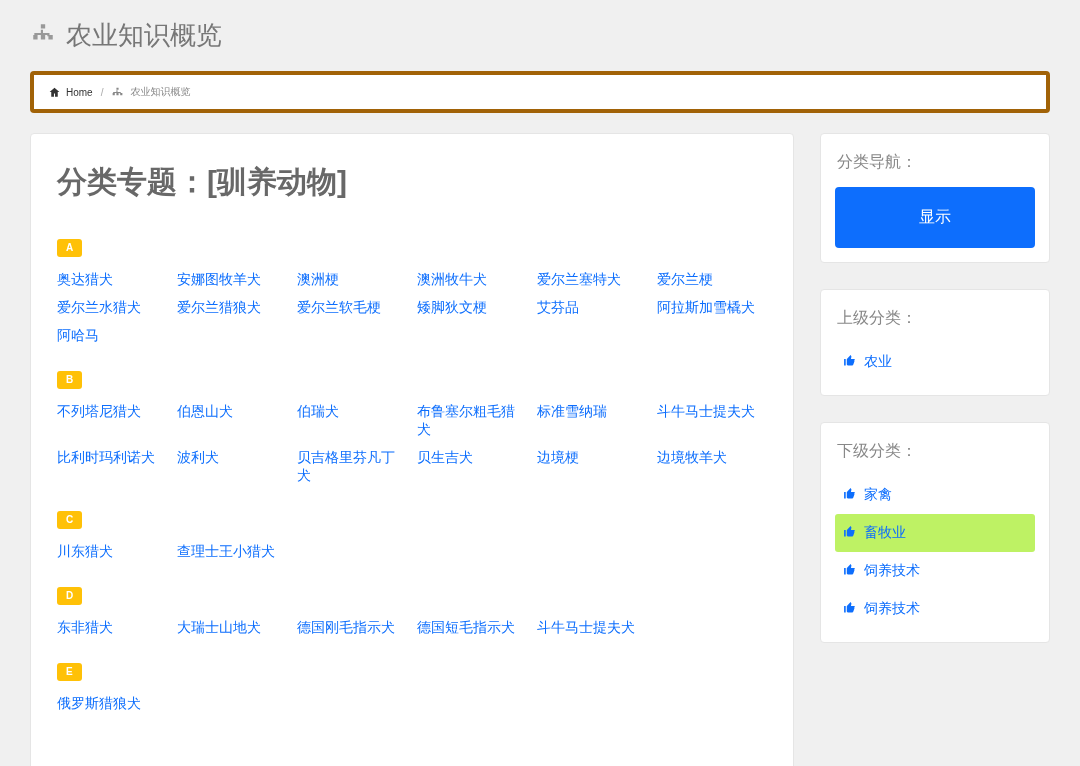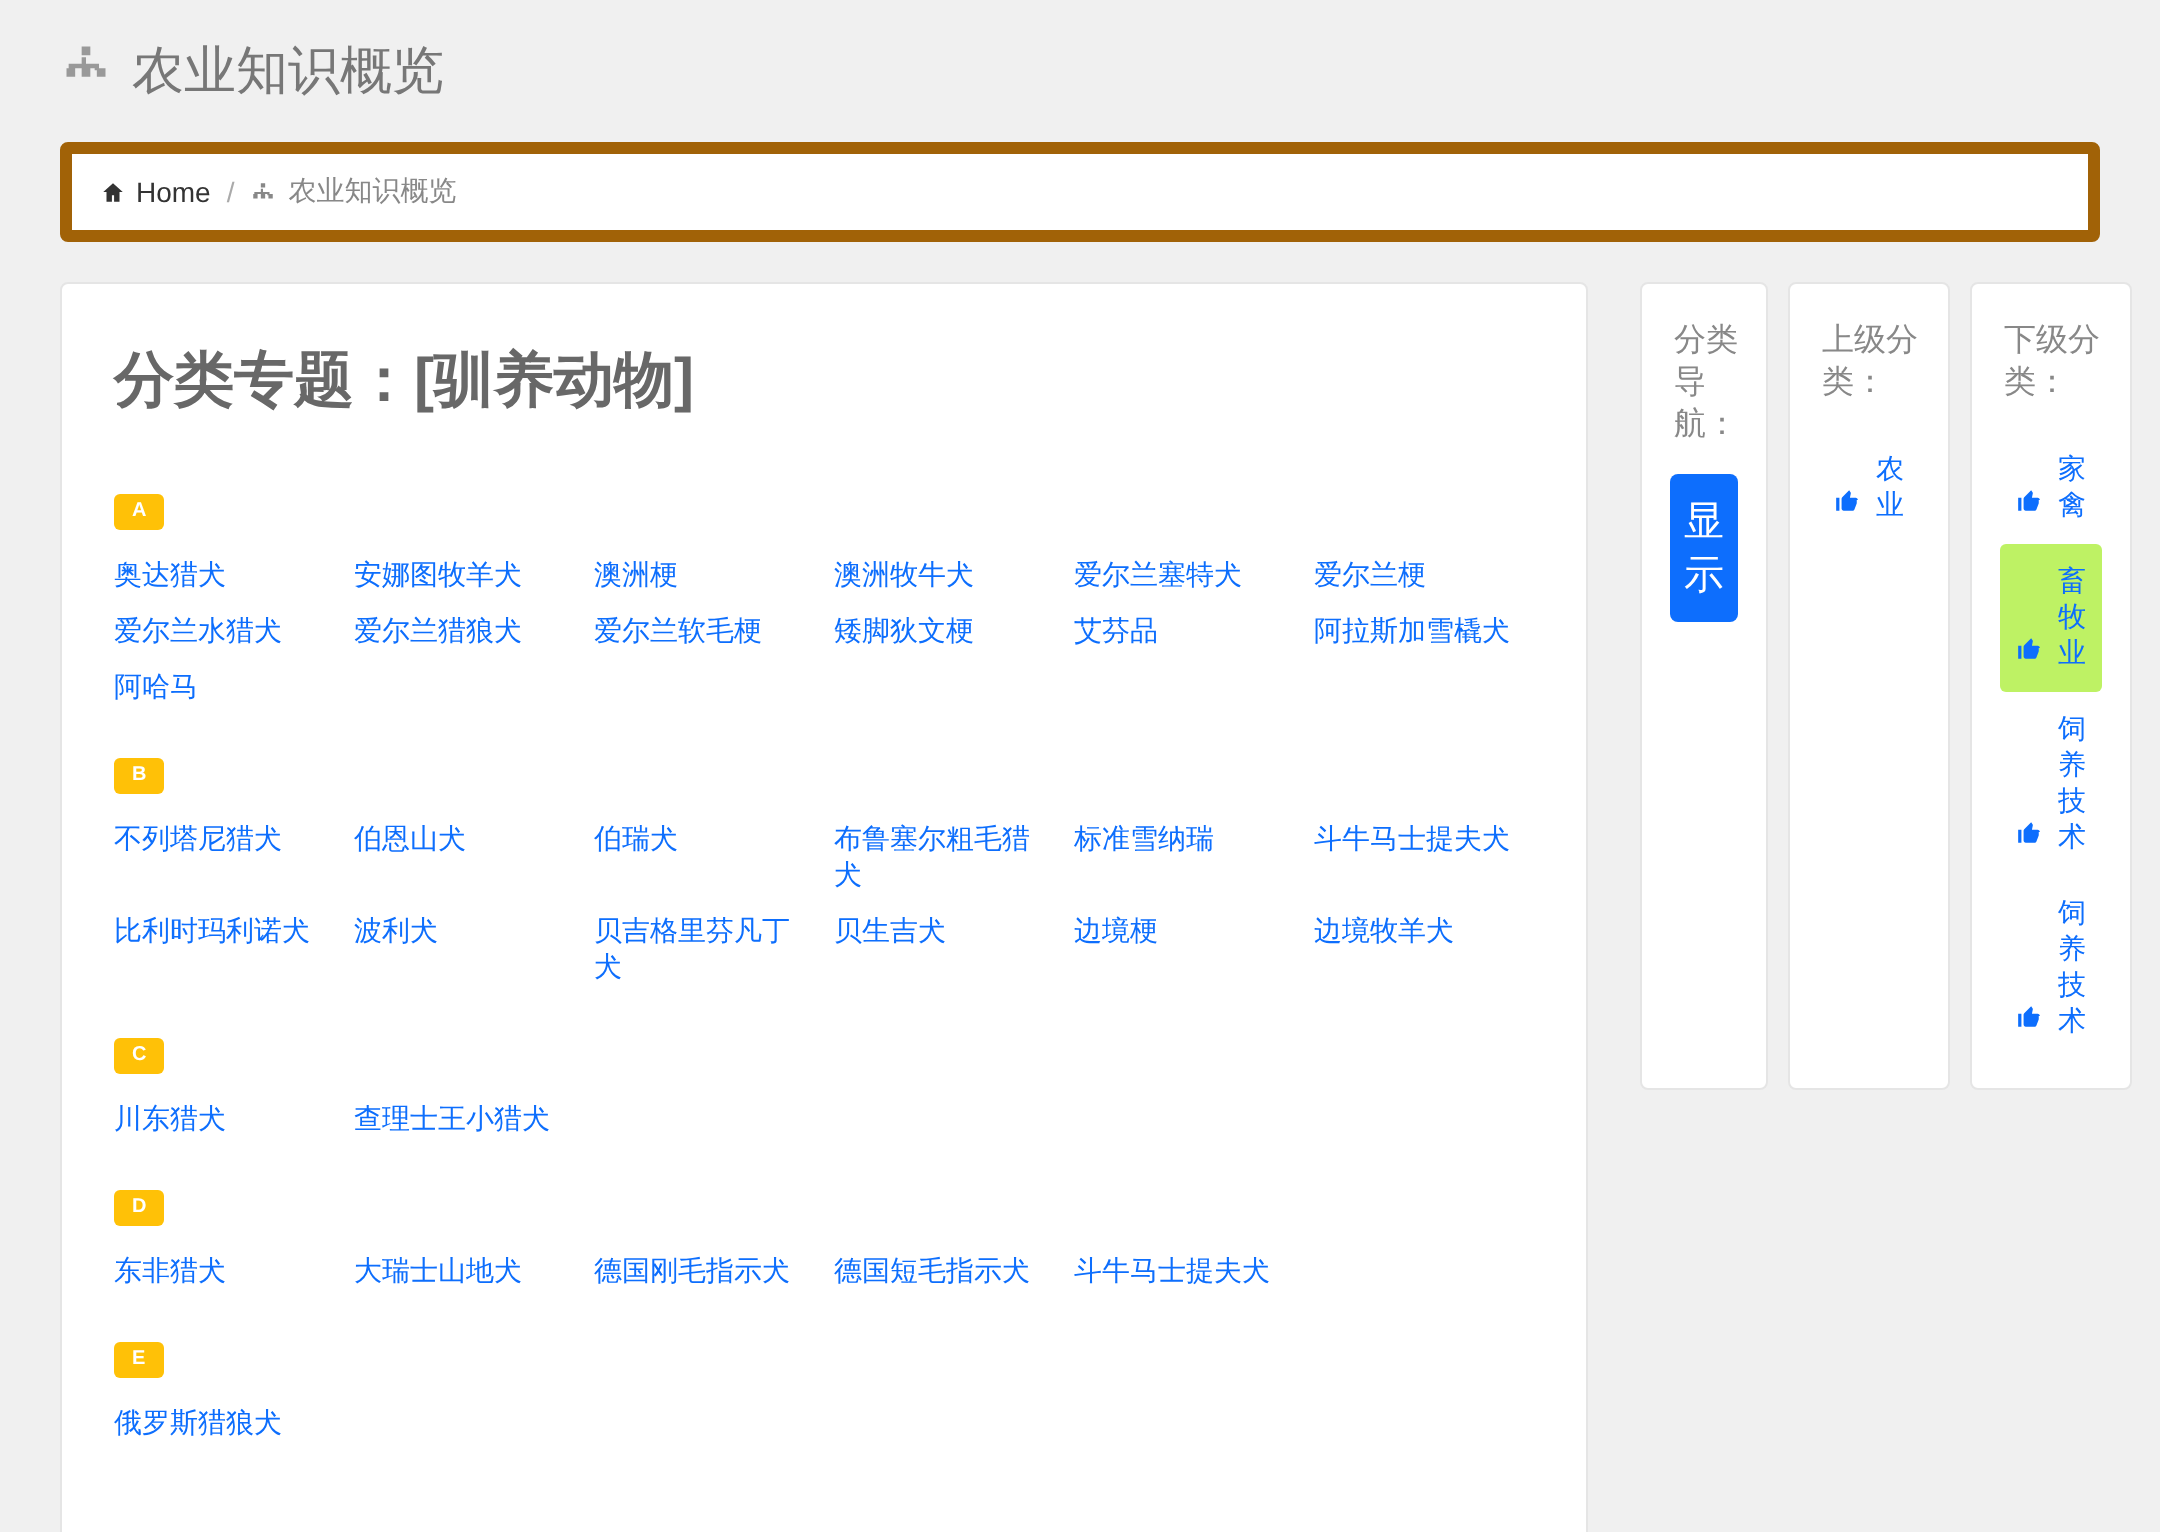--- a/index.html
+++ b/index.html
@@ -13,27 +13,27 @@
   .page-header {
     display: flex;
     align-items: center;
     padding: 18px 0 18px 0;
     gap: 10px;
   }
   .sitemap-icon svg { width: 26px; height: 26px; fill: #999; }
   .page-title { font-size: 26px; font-weight: 400; color: #777; }
   .breadcrumb {
     background: #fff;
-    border: 6px solid #a16207;
+    border: 4px solid #a16207;
     border-radius: 4px;
     padding: 10px 14px;
     display: flex;
     align-items: center;
     gap: 8px;
-    font-size: 14px;
+    font-size: 10px;
     margin-bottom: 20px;
   }
   .breadcrumb a { color: #333; text-decoration: none; display: inline-flex; align-items: center; gap: 5px; }
   .breadcrumb .sep { color: #aaa; }
   .breadcrumb .current { color: #888; display: inline-flex; align-items: center; gap: 6px; }
   .breadcrumb svg { width: 13px; height: 13px; fill: #333; }
   .breadcrumb .current svg { fill: #888; }
   .layout { display: flex; gap: 26px; align-items: flex-start; }
   .main-card {
     flex: 1;
@@ -61,37 +61,37 @@
     display: grid;
     grid-template-columns: repeat(6, 1fr);
     row-gap: 10px;
     column-gap: 10px;
   }
   .link-grid a {
     color: #0d6efd;
     text-decoration: none;
     font-size: 14px;
   }
-  .sidebar { width: 230px; display: flex; flex-direction: row; gap: 10px; }
+  .sidebar { width: 230px; display: flex; flex-direction: column; gap: 26px; }
   .panel {
     background: #fff;
     border: 1px solid #e5e5e5;
     border-radius: 4px;
     padding: 18px 14px 14px 14px;
   }
   .panel-title { font-size: 16px; color: #888; margin-bottom: 14px; font-weight: 400; padding-left: 2px; }
   .btn-primary {
     display: block;
     width: 100%;
     background: #0d6efd;
     color: #fff;
     border: none;
     border-radius: 4px;
-    padding: 10px 0;
-    font-size: 20px;
+    padding: 20px 0;
+    font-size: 16px;
     text-align: center;
     cursor: pointer;
   }
   .cat-list { list-style: none; }
   .cat-list li {
     padding: 10px 8px;
     border-radius: 3px;
     display: flex;
     align-items: flex-end;
     gap: 8px;

